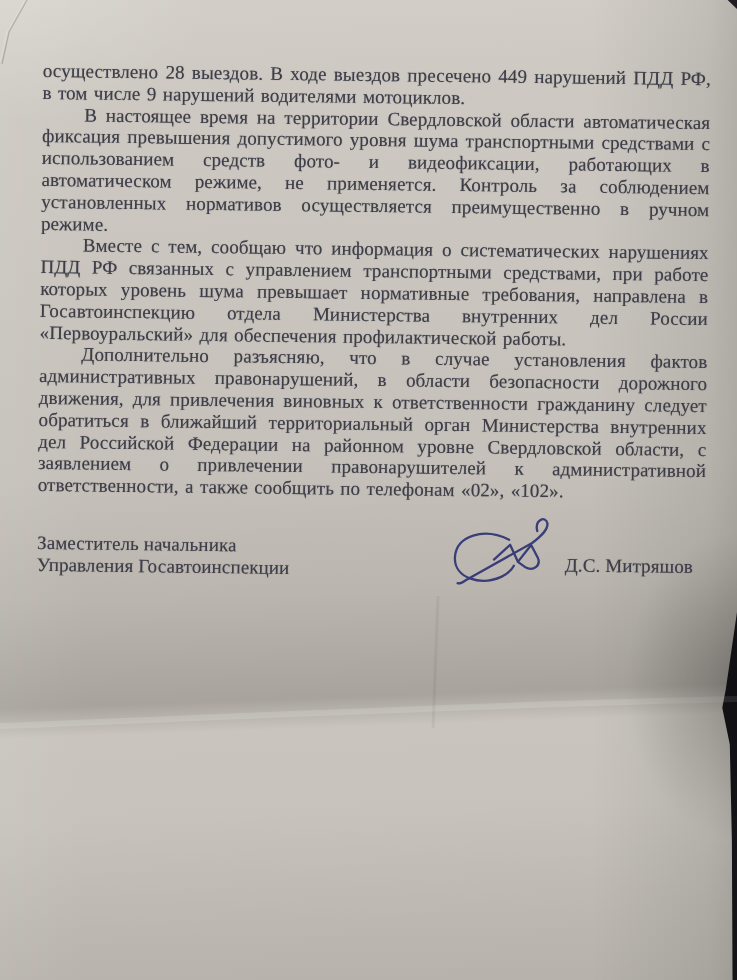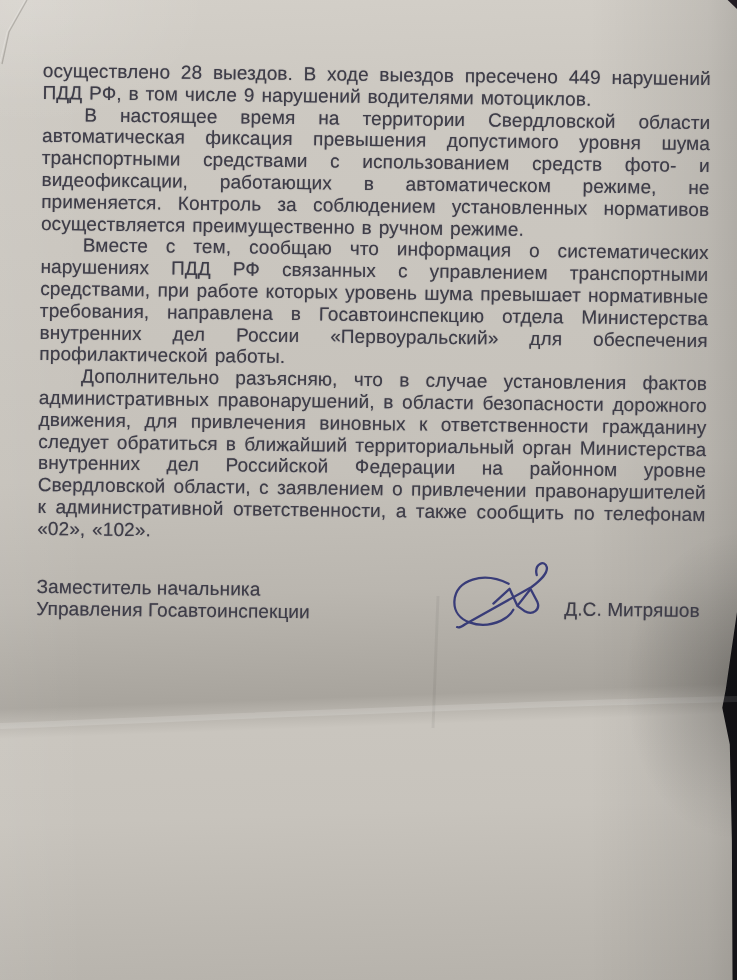--- a/index.html
+++ b/index.html
@@ -2,21 +2,21 @@
 <html><head>
 <meta charset="utf-8">
 <style>
   html, body { margin: 0; padding: 0; background: #000; }
   .photo {
     position: relative;
     width: 737px;
     height: 980px;
     overflow: hidden;
     background: #fdba74;
-    font-family: Liberation Sans, sans-serif;
+    font-family: Liberation Serif, serif;
   }
   
   .paper {
     position: absolute;
     inset: 0;
     background: linear-gradient(178deg,
       #d3cfc8 0%,
       #cdc9c2 10%,
       #c9c5be 30%,
       #c5c1ba 48%,

